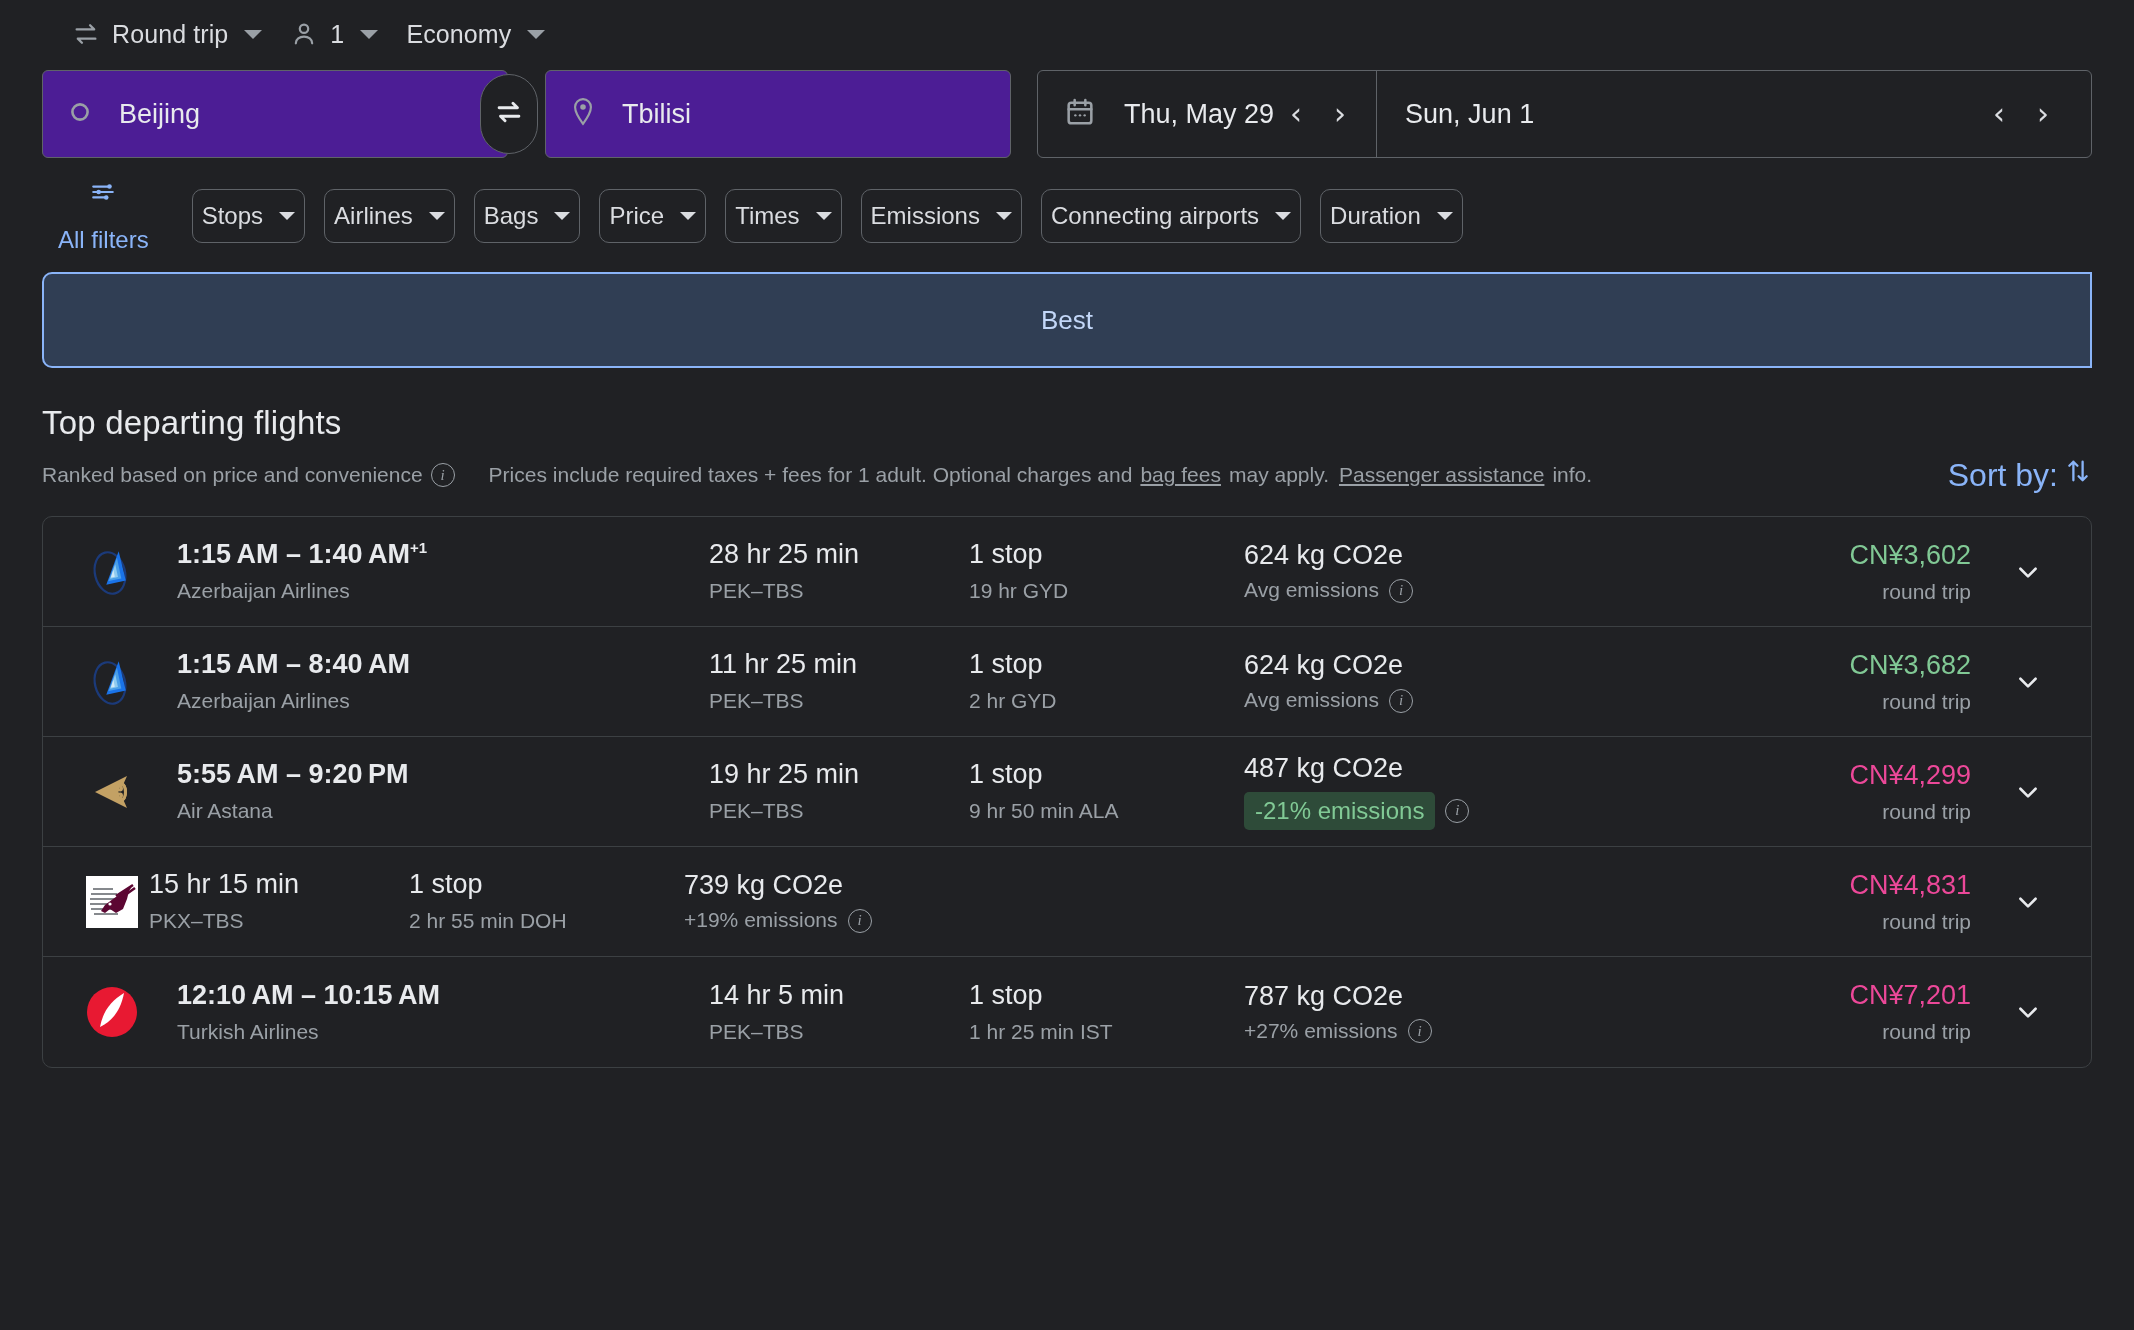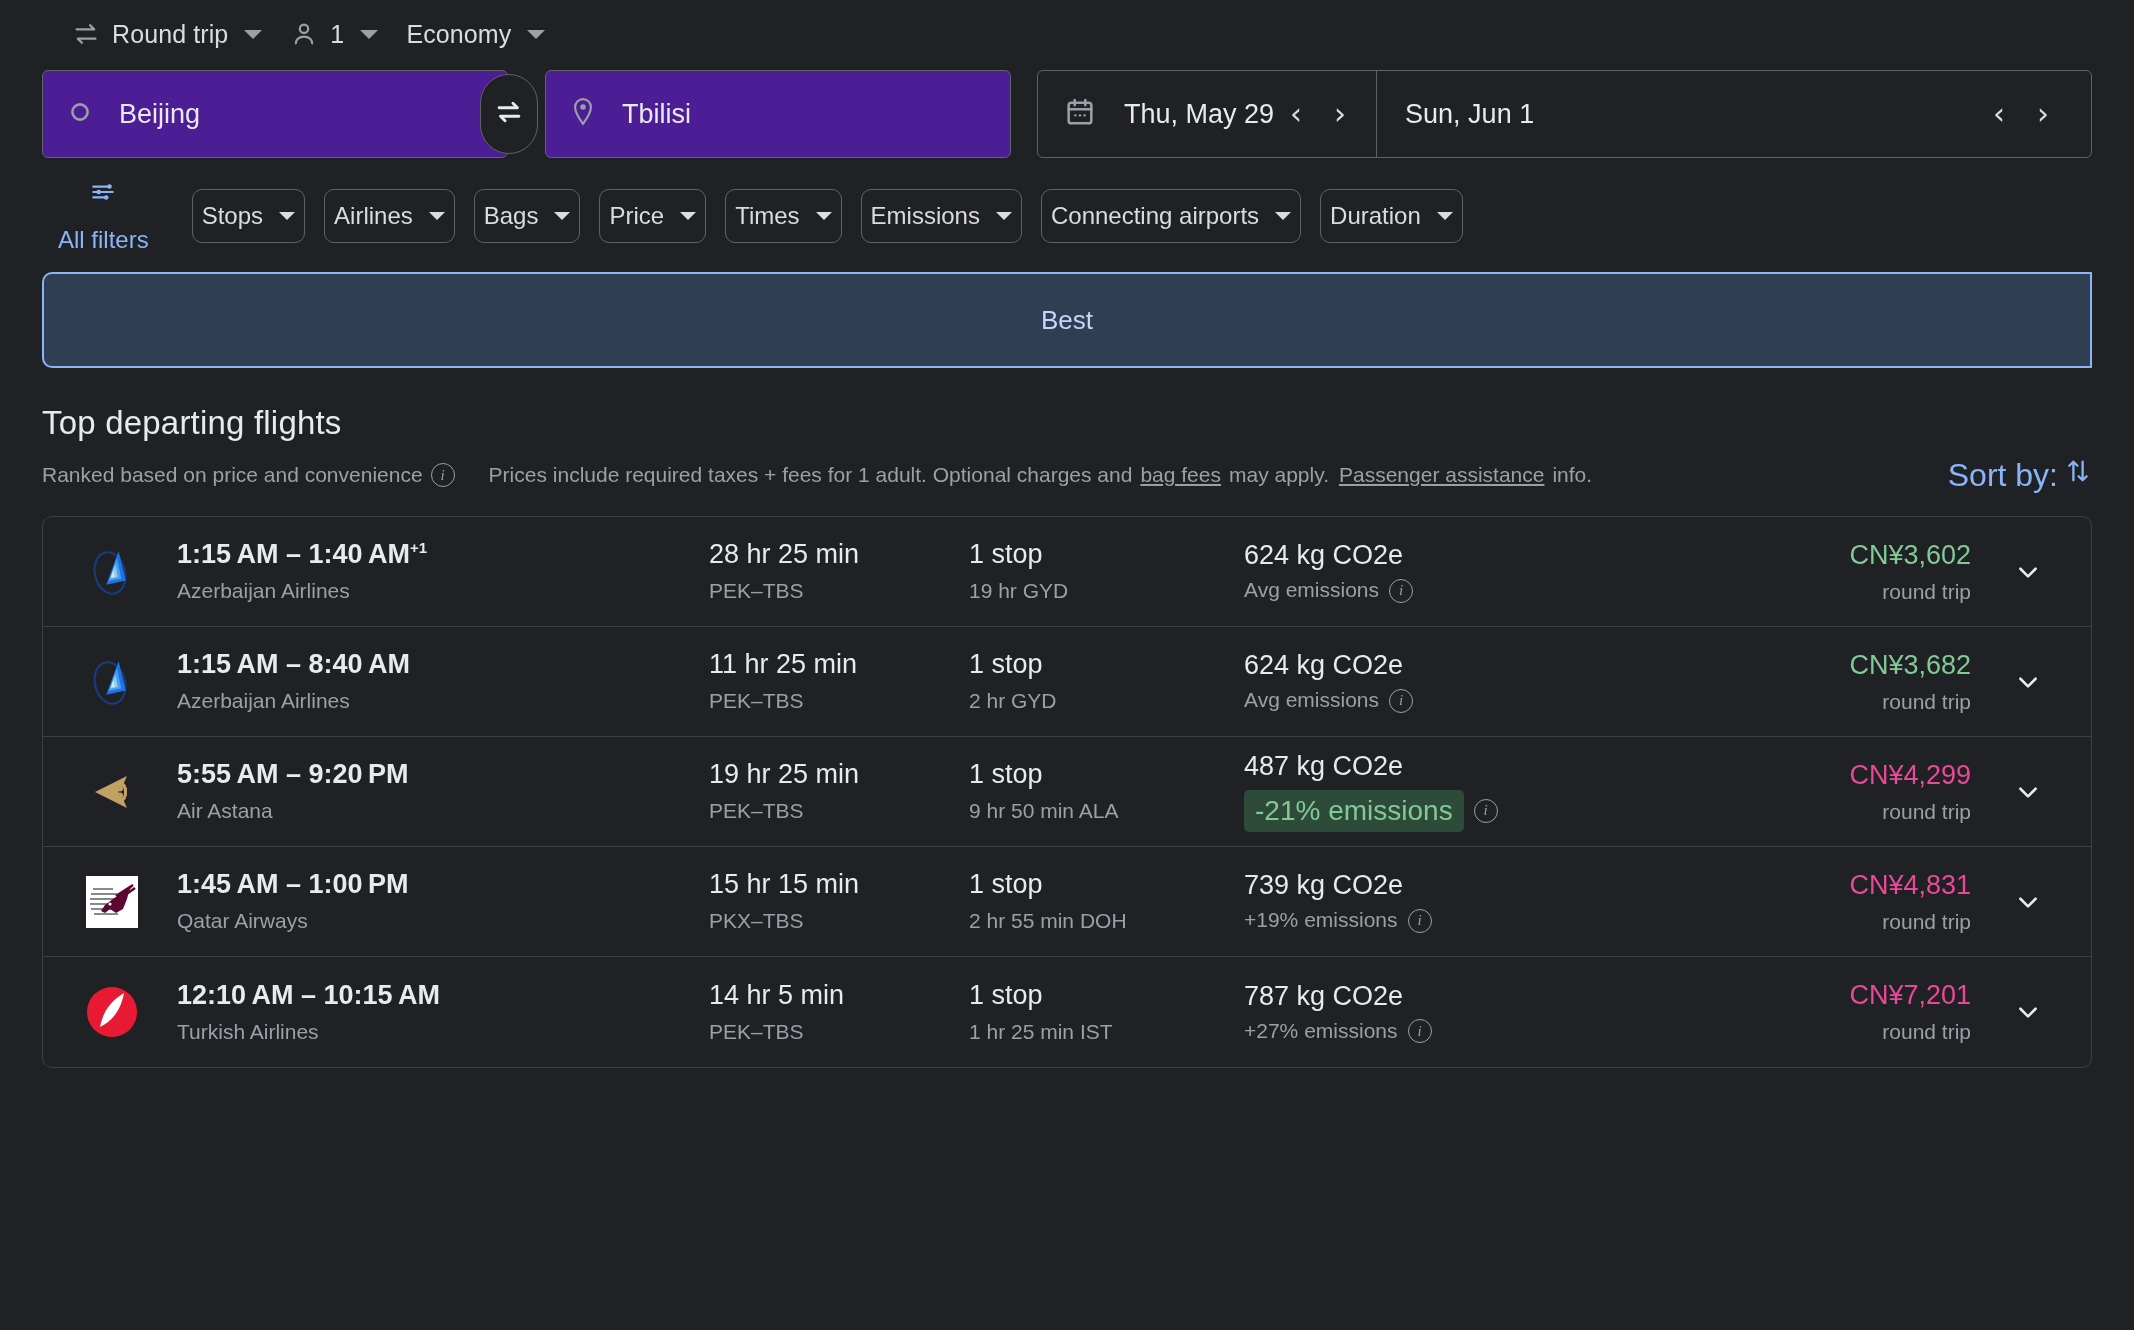--- a/index.html
+++ b/index.html
@@ -221,21 +221,21 @@
   .sup { font-size: 15px; vertical-align: super; }
 
   .price-main { font-size: 27px; color: #ec4899; }
   .price-main.green { color: #81c995; }
   .price-sub { font-size: 21px; color: #9aa0a6; margin-top: 9px; }
 
   .emis-row2 { display: flex; align-items: center; gap: 10px; margin-top: 7px; }
   .badge {
     background: #2e4b39;
     color: #81c995;
-    font-size: 28px;
+    font-size: 24px;
     border-radius: 5px;
     padding: 5px 11px;
     white-space: nowrap;
   }
   .chev {
     width: 26px; height: 26px;
   }
 </style>
 </head>
 <body>
@@ -549,24 +549,20 @@
       <svg width="58" height="58" viewBox="0 0 58 58">
         <rect x="3" y="3" width="52" height="52" fill="#ffffff"></rect>
         <g stroke="#5f6368" stroke-width="1.5">
           <path d="M10 16h20M8 21h26M7 26h30M7 31h32M8 36h30M11 41h24"></path>
         </g>
         <path d="M50 12 L30 26 L22 32 L18 38 L22 40 L27 36 L33 40 L40 36 L44 26 L46 18 Z" fill="#5c0632"></path>
         <path d="M50 12 L33 23 M52 15 L35 27" stroke="#5c0632" stroke-width="2.6" fill="none"></path>
         <circle cx="27" cy="31" r="1.6" fill="#ffffff"></circle>
       </svg>
     </div>
-    <div class="c-time">
-      <div class="l1 bold"><span>1:45 AM – 1:00 PM</span><span class="sup"></span></div>
-      <div class="l2">Qatar Airways</div>
-    </div>
     <div class="c-dur">
       <div class="l1">15 hr 15 min</div>
       <div class="l2">PKX–TBS</div>
     </div>
     <div class="c-stops">
       <div class="l1">1 stop</div>
       <div class="l2">2 hr 55 min DOH</div>
     </div>
     <div class="c-emis">
       <div class="l1">739 kg CO2e</div>

